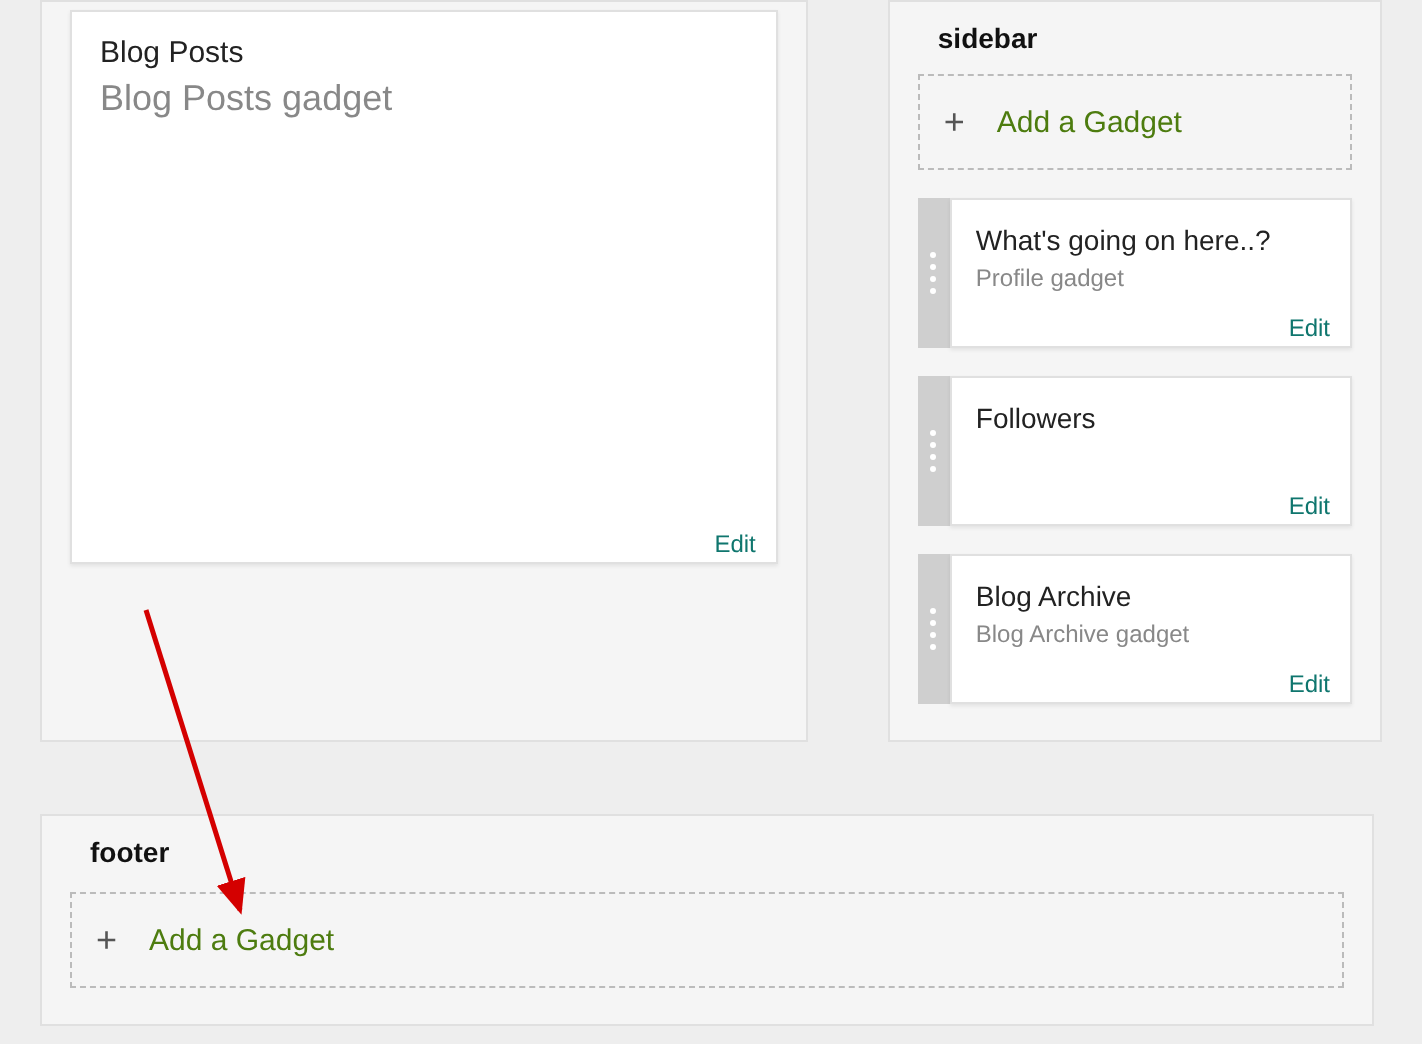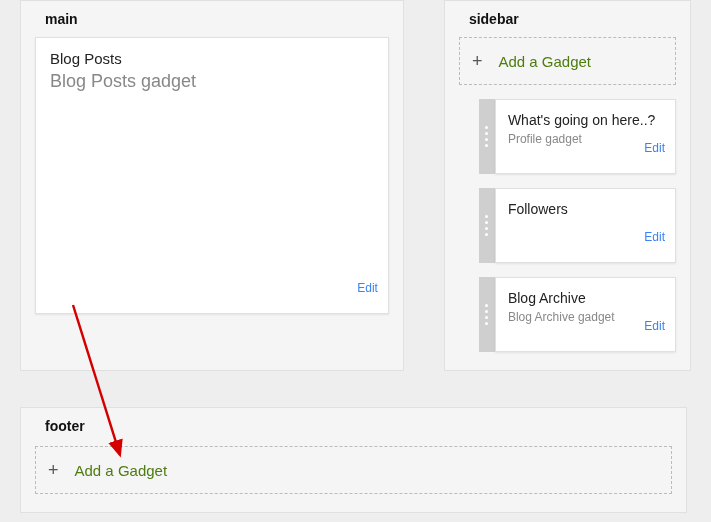--- a/index.html
+++ b/index.html
@@ -38,41 +38,40 @@
       color: #222;
       margin-bottom: 4px;
     }
     .card-sub {
       font-size: 18px;
       color: #888;
     }
     .edit-link {
       position: absolute;
       right: 10px;
-      bottom: 18px;
+      bottom: 2px;
       font-size: 12px;
-      color: #3b82f6;
+      color: #0f766e;
       cursor: pointer;
     }
     .add-gadget {
       border: 1px dashed #bbb;
       display: flex;
       align-items: center;
       padding: 14px 12px;
       gap: 16px;
       cursor: pointer;
       background: transparent;
     }
     .add-gadget .plus { color: #555; font-size: 18px; line-height: 1; }
     .add-gadget .label { color: #4d7c0f; font-size: 15px; }
     .sidebar-section .add-gadget { margin-bottom: 14px; background:#f5f5f5 }
     .sidebar-card-wrap {
       display: flex;
       margin-bottom: 14px;
-      margin-left: 20px;
     }
     .drag-handle {
       width: 16px;
       background: #cfcfcf;
       display: flex;
       align-items: center;
       justify-content: center;
       cursor: grab;
     }
     .dots {
@@ -108,21 +107,20 @@
       left: 65px;
       top: 300px;
       pointer-events: none;
     }
   </style>
 </head>
 <body>
 
 <div class="row">
   <div class="section main-section">
-    <div class="section-title">main</div>
     <div class="card main-card">
       <div class="card-title">Blog Posts</div>
       <div class="card-sub">Blog Posts gadget</div>
       <div class="edit-link">Edit</div>
     </div>
   </div>
 
   <div class="section sidebar-section">
     <div class="section-title">sidebar</div>
     <div class="add-gadget">

